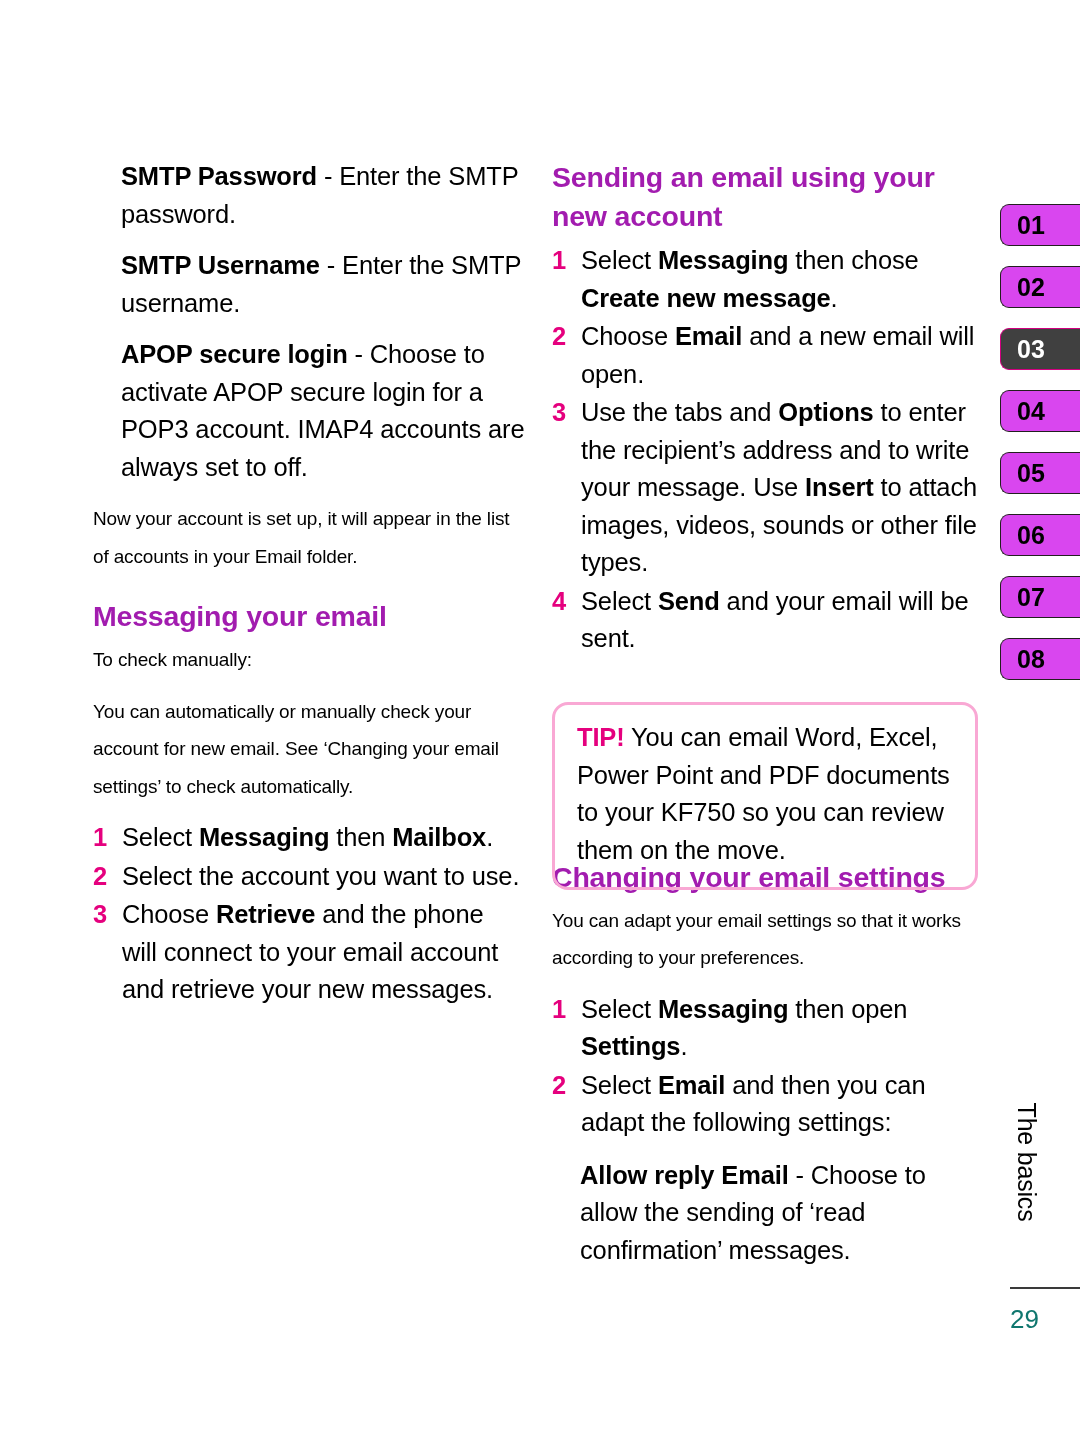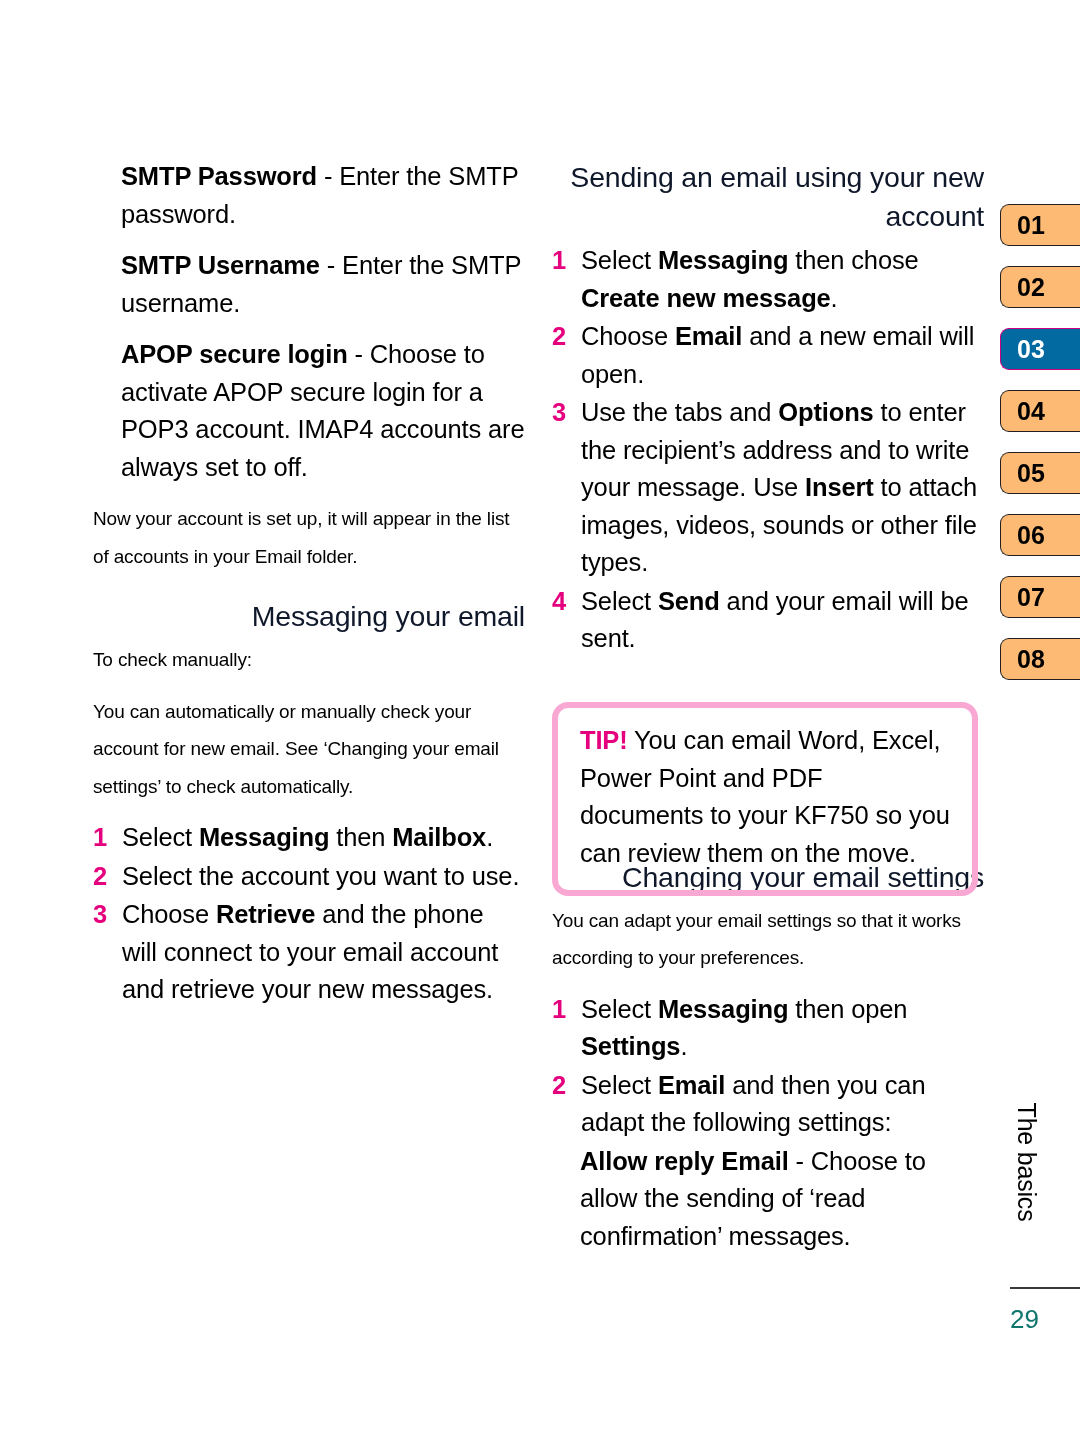--- a/index.html
+++ b/index.html
@@ -28,26 +28,25 @@
   .col {
     position: absolute;
     top: 158px;
   }
   .col-left  { left: 93px;  width: 432px; }
   .col-right { left: 552px; width: 432px; }
 
   
   .h2 {
     font-size: 28.5px;
-    font-weight: normal;
+    font-weight: bold;
     line-height: 38px;
     letter-spacing: -0.2px;
     margin: 0 0 6px 0;
-    color: #0f172a;
-    text-align: right;
+    color: #a21caf;
   }
   .h2.tight { line-height: 39px; }
 
   p.body {
     font-size: 19px;
     line-height: 37.5px;
     margin: 0 0 14px 0;
     letter-spacing: -0.15px;
   }
 
@@ -85,21 +84,21 @@
     line-height: 37.5px;
   }
 
   
   .tip {
     position: absolute;
     left: 552px;
     top: 702px;
     width: 426px;
     box-sizing: border-box;
-    border: 6px solid #f9a8d4;
+    border: 3px solid #f9a8d4;
     border-radius: 16px;
     padding: 14px 22px 18px 22px;
   }
   .tip p {
     margin: 0;
     font-size: 25.5px;
     line-height: 37.5px;
     letter-spacing: -0.15px;
   }
   .tip .tip-label {
@@ -117,34 +116,34 @@
   .tab {
     position: relative;
     width: 80px;
     height: 42px;
     margin-bottom: 20px;
     box-sizing: border-box;
     border: 1.6px solid #231f20;
     border-right: none;
     border-top-left-radius: 9px;
     border-bottom-left-radius: 9px;
-    background: #fdba74;
+    background: #d946ef;
     display: flex;
     align-items: center;
   }
   .tab span {
     font-size: 25px;
     font-weight: bold;
     color: #000;
     padding-left: 16px;
     letter-spacing: 0px;
     line-height: 1;
   }
   .tab.active {
-    background: #0369a1;
+    background: #404040;
     border-color: #d1007f;
   }
   .tab.active span { color: #ffffff; }
 
   
   .chapter-label {
     position: absolute;
     left: 1010px;
     top: 1145px;
     width: 34px;
@@ -231,21 +230,21 @@
 
     <h2 class="h2">Changing your email settings</h2>
 
     <p class="body">You can adapt your email settings so that it works according to your preferences.</p>
 
     <ol class="steps" style="margin-bottom:0;">
         <li><span class="num" style="color: rgb(229, 0, 126);">1</span><span>Select </span><b>Messaging</b><span> then open </span><b>Settings</b><span>.</span></li>
         <li><span class="num" style="color: rgb(229, 0, 126);">2</span><span>Select </span><b>Email</b><span> and then you can adapt the following settings:</span></li>
       </ol>
 
-    <p class="def" style="margin-top:1px;">
+    <p class="def" style="margin-top:15px;">
       <b>Allow reply Email</b><span> - </span><span>Choose to allow the sending of ‘read confirmation’ messages.</span>
     </p>
   </div>
 
   <div class="tip">
     <p><span class="tip-label">TIP!</span><span> You can email Word, Excel, Power Point and PDF documents to your KF750 so you can review them on the move.</span></p>
   </div>
 
   <div class="tabs">
       <div class="tab">

